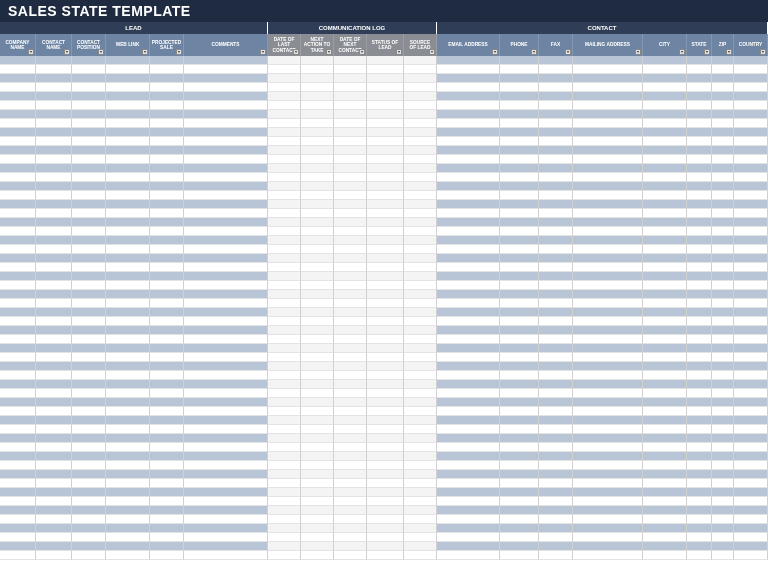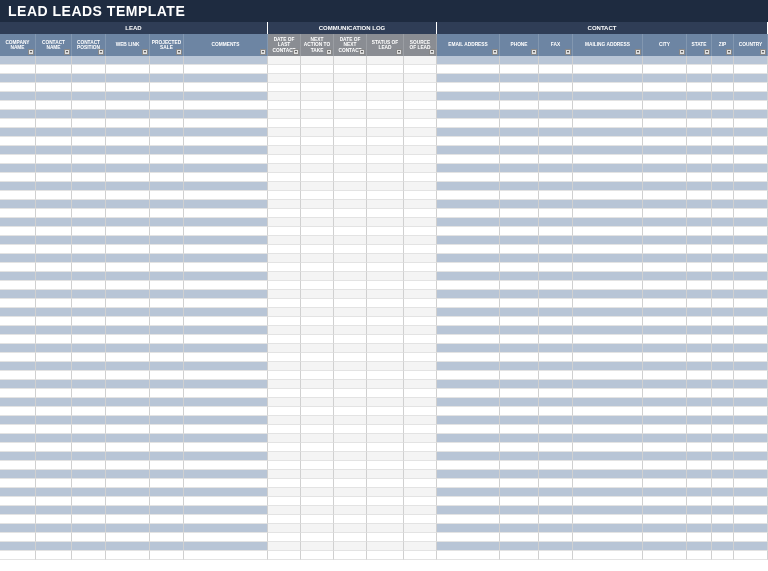--- a/index.html
+++ b/index.html
@@ -95,21 +95,21 @@
   .data-row.even .dcell.contact { background: #b8c5d6; }
   .data-row.odd  .dcell.contact { background: #ffffff; }
   .dcell { border-bottom: 1px solid #e3e3e3; }
 </style>
 </head>
 <body>
 
 <div class="sheet">
 
   <div class="title-row">
-    <span>LEAD LEADS TEMPLATE</span>
+    <span>SALES STATE TEMPLATE</span>
   </div>
 
   <div class="group-row" id="group-row">
       <div class="group-cell group-lead" style="width: 268px;">LEAD</div>
       <div class="group-cell group-comm" style="width: 169px;">COMMUNICATION LOG</div>
       <div class="group-cell group-contact" style="width: 331px;">CONTACT</div>
     </div>
 
   <div class="header-row" id="header-row">
       <div class="hcell lead" style="width: 36px;">

